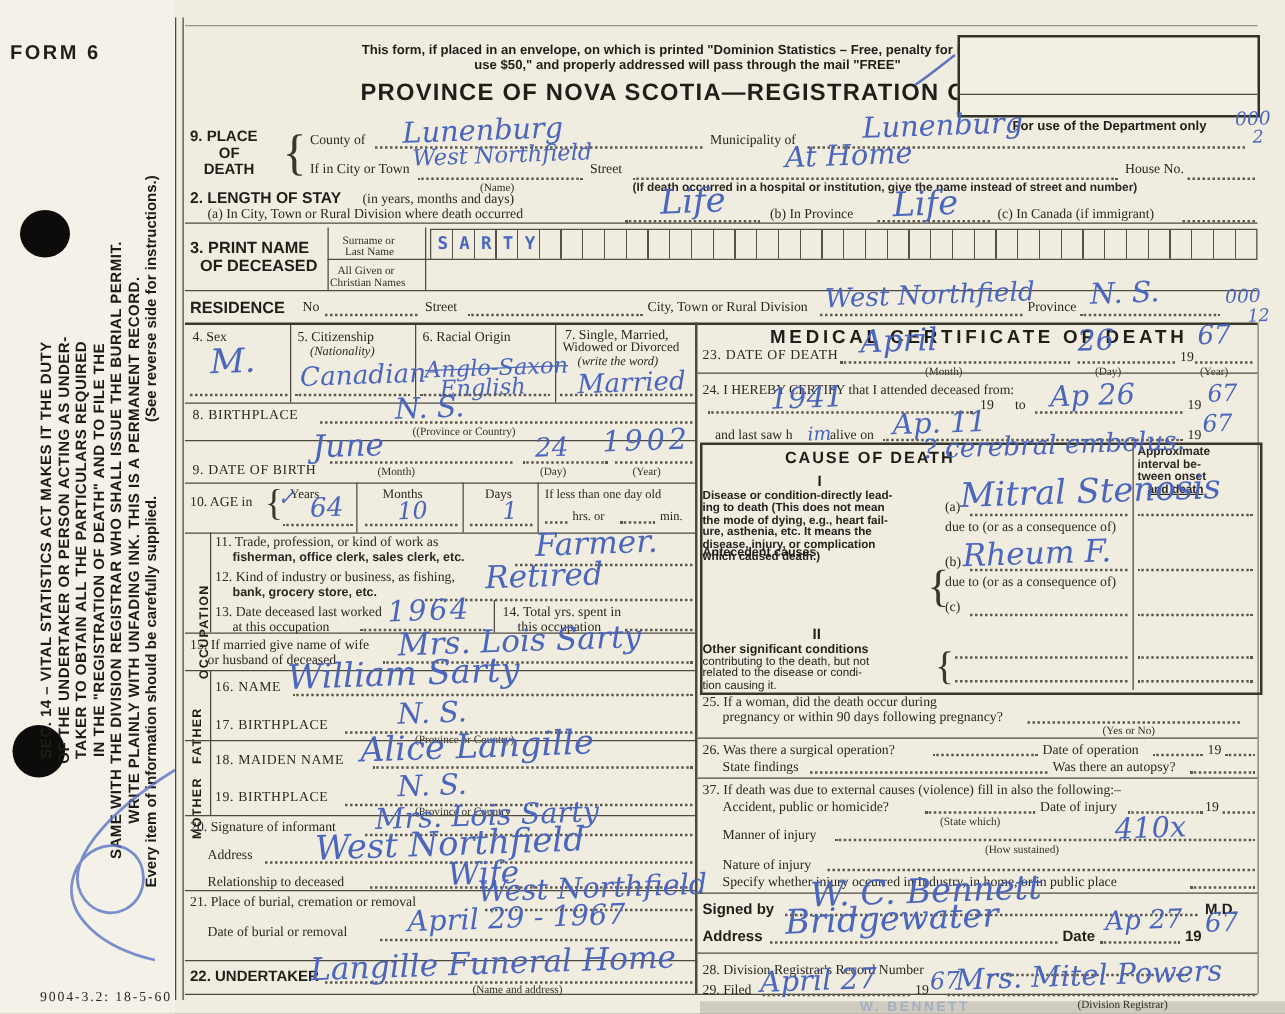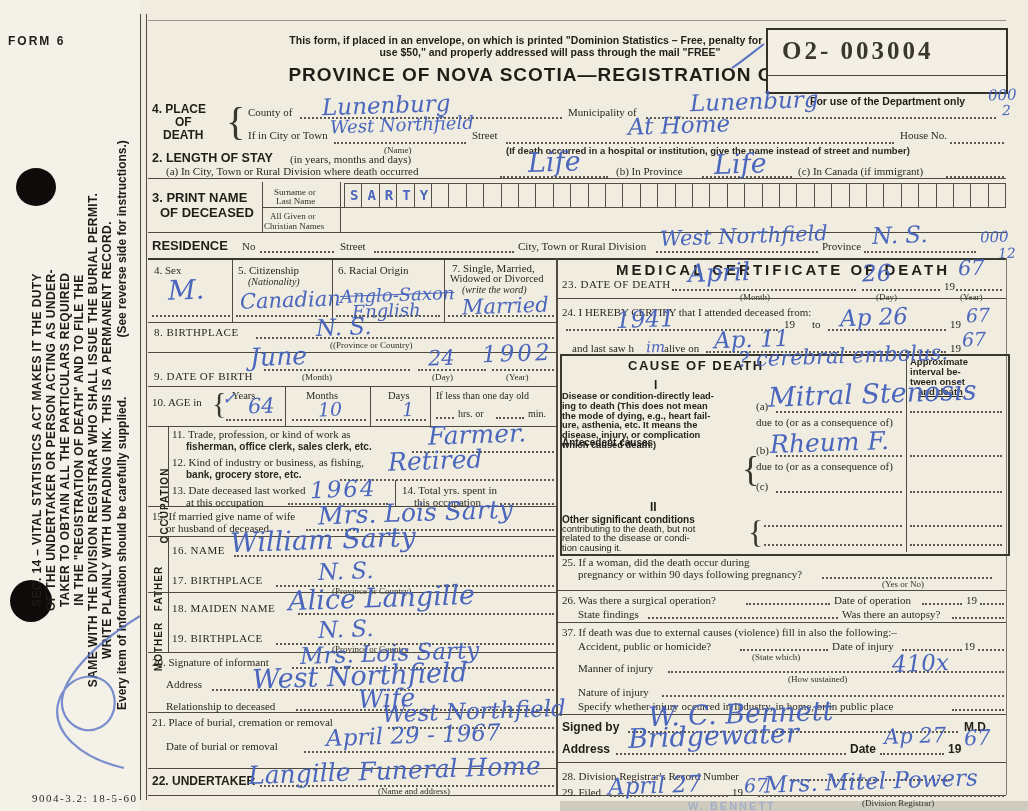--- a/index.html
+++ b/index.html
@@ -32,21 +32,21 @@
   .faint{font:bold 11px "Liberation Sans",sans-serif;color:#a3afc6;letter-spacing:2px;}
   .notice{font:bold 12px "Liberation Sans",sans-serif;color:#1d1b17;letter-spacing:.4px;line-height:14px;text-align:center;}
   .supply{font:bold 12px "Liberation Sans",sans-serif;color:#1d1b17;}
 </style>
 </head>
 <body>
 
 <div class="page">
 
   <div class="margin-strip"></div>
-  <span class="ab tbs" style="left:8px;top:34px;letter-spacing:2px;font-size:12px">FORM 6</span>
+  <span class="ab tbs" style="left:8px;top:34px;letter-spacing:2px;font-size:16px">FORM 6</span>
   <div class="ab hole" style="left:16px;top:168px;width:40px;height:38px"></div>
   <div class="ab hole" style="left:10px;top:580px;width:42px;height:42px"></div>
 
   <div class="ab rot notice" style="left:30px;top:170px;width:540px;transform:rotate(-90deg) translate(-540px,0)">
     <div>SEC. 14 – VITAL STATISTICS ACT MAKES IT THE DUTY</div>
     <div>OF THE UNDERTAKER OR PERSON ACTING AS UNDER-</div>
     <div>TAKER TO OBTAIN ALL THE PARTICULARS REQUIRED</div>
     <div>IN THE "REGISTRATION OF DEATH" AND TO FILE THE</div>
     <div>SAME WITH THE DIVISION REGISTRAR WHO SHALL ISSUE THE BURIAL PERMIT.</div>
     <div>WRITE PLAINLY WITH UNFADING INK. THIS IS A PERMANENT RECORD.</div>
@@ -71,31 +71,30 @@
   <div class="ab vl" style="left:556px;top:258px;height:537px;width:2px"></div>
   <div class="ab vl" style="left:1006px;top:258px;height:537px;opacity:.7"></div>
   <div class="ab" style="left:560px;top:801px;width:468px;height:10px;background:rgba(60,55,45,.18)"></div>
 
   <div class="ab" style="left:150px;top:34px;width:800px;text-align:center">
     <div class="tbs" style="font-size:10.5px">This form, if placed in an envelope, on which is printed "Dominion Statistics – Free, penalty for improper</div>
     <div class="tbs" style="font-size:10.5px">use $50," and properly addressed will pass through the mail "FREE"</div>
   </div>
   <div class="ab tb" style="left:150px;top:64px;width:850px;text-align:center;font-size:19px;letter-spacing:1px">PROVINCE OF NOVA SCOTIA—REGISTRATION OF DEATH</div>
   <div class="ab stamp" style="left:766px;top:28px;width:238px;height:62px">
-    <span class="ab stampnum" style="left:14px;top:7px">O2- 003004</span>
     <div class="ab hl" style="left:0;top:45px;width:238px"></div>
   </div>
   <span class="ab tbs" style="left:810px;top:95px;font-size:10.5px">For use of the Department only</span>
   <svg class="ab" style="left:728px;top:42px" width="40" height="28" viewBox="0 0 40 28">
     <path d="M4,26 C16,18 28,8 36,2" fill="none" stroke="#5a74c4" stroke-width="2"></path>
   </svg>
   <span class="ab hw" style="left:988px;top:86px;font-size:15px">000</span>
   <span class="ab hw" style="left:1002px;top:102px;font-size:14px">2</span>
 
-  <span class="ab tb" style="left:152px;top:102px">4. PLACE</span>
+  <span class="ab tb" style="left:152px;top:102px">9. PLACE</span>
   <span class="ab tb" style="left:175px;top:115px">OF</span>
   <span class="ab tb" style="left:163px;top:128px">DEATH</span>
   <span class="ab brace" style="left:226px;top:98px">{</span>
   <span class="ab t" style="left:248px;top:106px">County of</span>
   <div class="ab dt" style="left:300px;top:116px;width:262px"></div>
   <span class="ab hw" style="left:322px;top:92px;font-size:23px">Lunenburg</span>
   <span class="ab t" style="left:568px;top:106px">Municipality of</span>
   <div class="ab dt" style="left:646px;top:116px;width:350px"></div>
   <span class="ab hw" style="left:690px;top:88px;font-size:23px">Lunenburg</span>
   <span class="ab t" style="left:248px;top:129px">If in City or Town</span>

